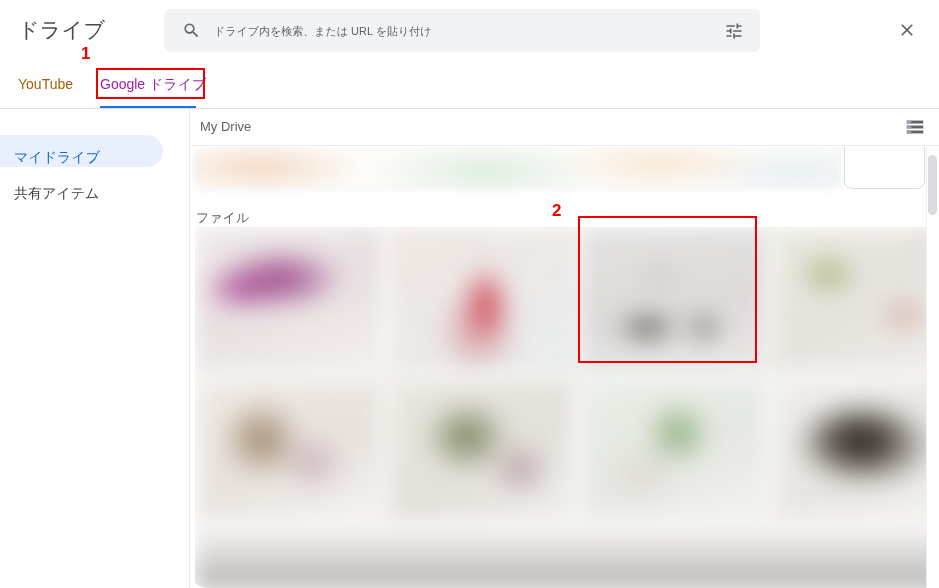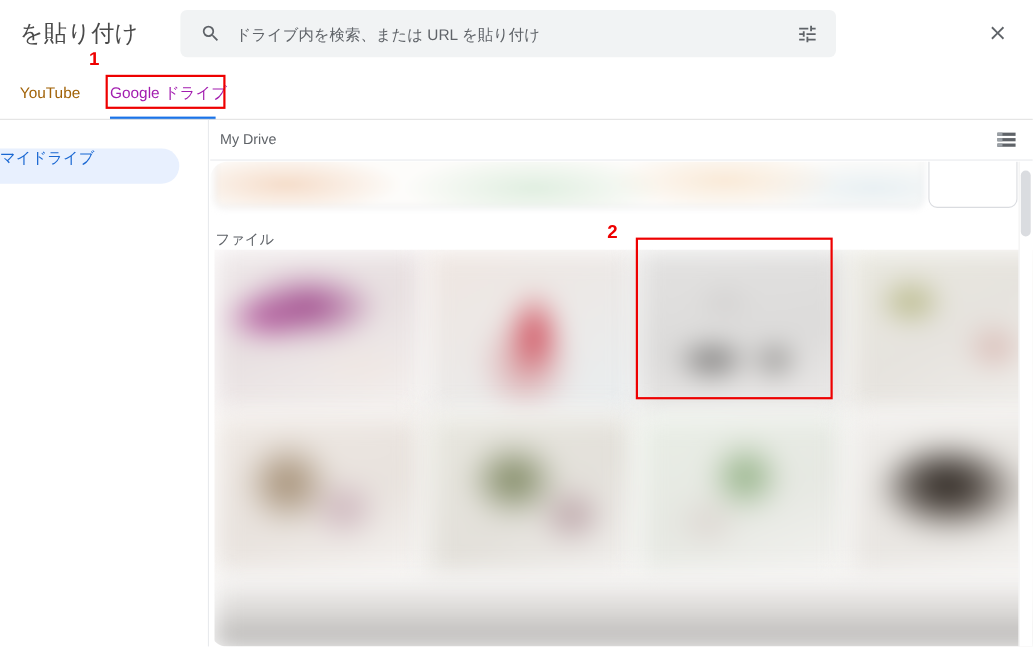--- a/index.html
+++ b/index.html
@@ -46,21 +46,21 @@
     left: 18px; top: 12px;
     width: 19px; height: 19px;
   }
   #search-input {
     position: absolute;
     left: 48px; top: 0;
     width: 650px; height: 43px;
     border: none; outline: none;
     background: transparent;
     font-family: "Liberation Sans", "DejaVu Sans", sans-serif;
-    font-size: 14px;
+    font-size: 11px;
     color: #701a75;
   }
   #search-input::placeholder { color: #5f6368; opacity: 1; }
   #filter-icon {
     position: absolute;
     right: 16px; top: 12px;
     width: 20px; height: 20px;
     cursor: pointer;
   }
   #close-button {
@@ -109,22 +109,22 @@
     position: absolute;
     left: 0; top: 109px;
     width: 190px; height: 479px;
     background: #ffffff;
     border-right: 1px solid #e8eaed;
   }
   .sidebar-item {
     position: absolute;
     left: 0;
     width: 163px; height: 32px;
-    display: flex; align-items: flex-start;
-    padding-left: 0;
+    display: flex; align-items: flex-end;
+    padding-left: 14px;
     font-size: 14px;
     color: #3c4043;
     border-radius: 0 18px 18px 0;
     cursor: pointer;
     white-space: nowrap;
   }
   .sidebar-item.active {
     background: #e8f0fe;
     color: #1967d2;
   }
@@ -326,21 +326,21 @@
   #annot-box-2 { left: 578px; top: 216px; width: 179px; height: 147px; }
   #annot-num-2 { left: 552px; top: 202px; }
 </style>
 </head>
 <body>
 
 <div id="dialog">
 
   <div id="header">
 
-    <div id="dialog-title">を貼り付け</div>
+    <div id="dialog-title">ドライブ</div>
 
     <div id="search-bar">
       <span id="search-icon">
         <svg width="19" height="19" viewBox="0 0 24 24">
           <path fill="#5f6368" d="M15.5 14h-.79l-.28-.27A6.471 6.471 0 0 0 16 9.5 6.5 6.5 0 1 0 9.5 16c1.61 0 3.09-.59 4.23-1.57l.27.28v.79l5 4.99L20.49 19l-4.99-5zm-6 0C7.01 14 5 11.99 5 9.5S7.01 5 9.5 5 14 7.01 14 9.5 11.99 14 9.5 14z"></path>
         </svg>
       </span>
       <input id="search-input" type="text" placeholder="ドライブ内を検索、または URL を貼り付け" style="">
       <span id="filter-icon">
         <svg width="20" height="20" viewBox="0 0 24 24">
@@ -362,20 +362,23 @@
     <div class="tab" id="tab-youtube">YouTube</div>
     <div class="tab" id="tab-google-drive">Google ドライブ</div>
     <div id="tab-underline"></div>
   </div>
   <div id="tabs-divider"></div>
 
   <div id="sidebar">
     <div class="sidebar-item active" id="sidebar-item-0">
       <span>マイドライブ</span>
     </div>
+    <div class="sidebar-item" id="sidebar-item-1">
+      <span>共有アイテム</span>
+    </div>
   </div>
 
   <div id="content">
 
     <div id="content-header">
       <div id="breadcrumb">My Drive</div>
       <button id="view-toggle-button">
         <svg width="24" height="22" viewBox="0 0 24 24">
           <rect x="3" y="5" width="18" height="3.2" fill="#5f6368"></rect>
           <rect x="3" y="5" width="5" height="3.2" fill="#9aa0a6"></rect>

